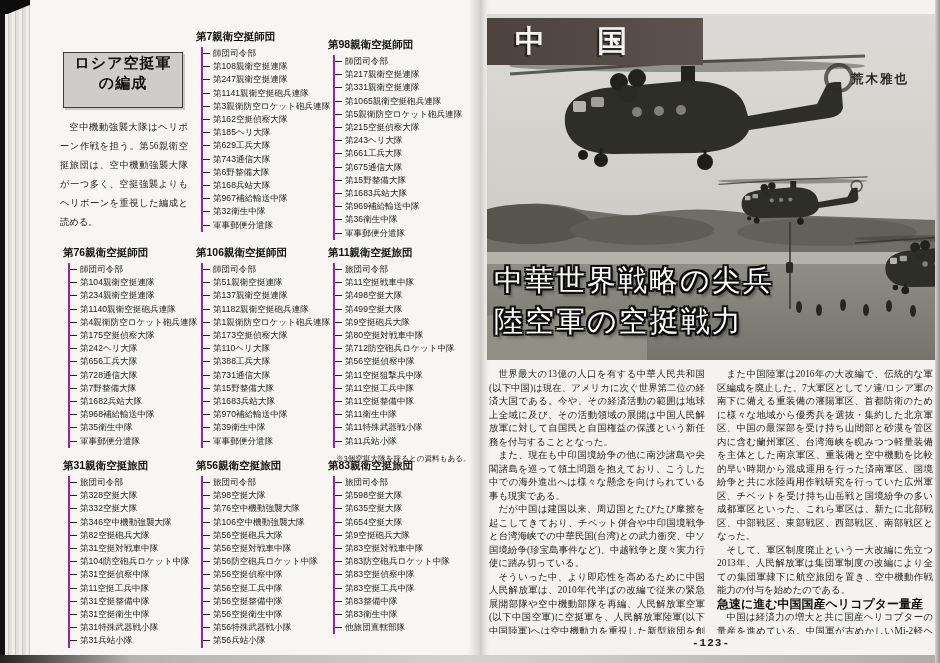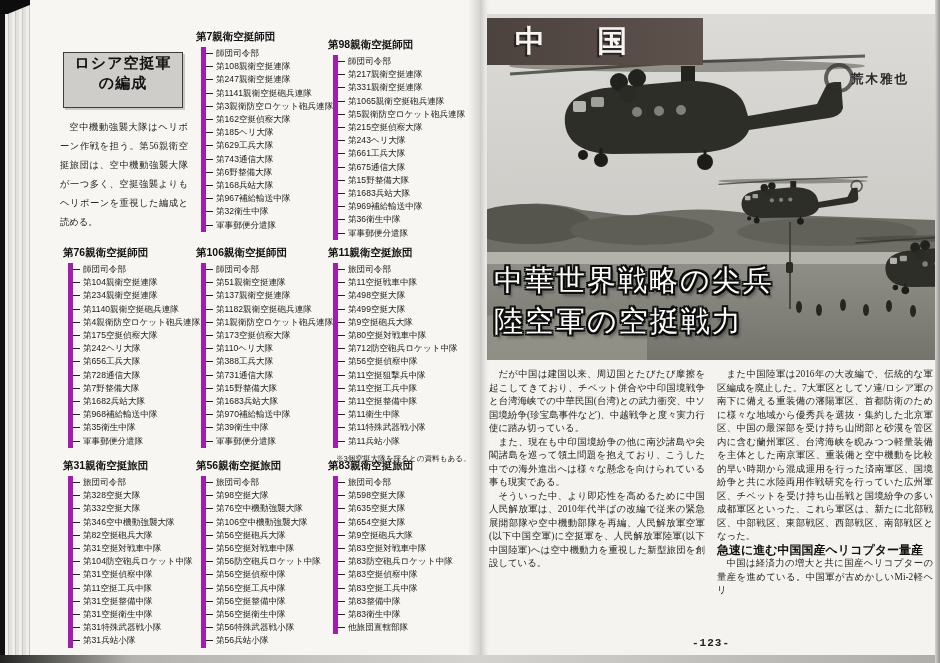--- a/index.html
+++ b/index.html
@@ -20,21 +20,21 @@
   
   #page-left{position:absolute;left:30px;top:0;width:450px;height:663px;background:#f7f6f2;}
   .title-box{position:absolute;left:33px;top:52px;width:118px;height:54px;background:#cecdc9;
      border:1px solid #3d3d3a;box-shadow:2px 2px 0 rgba(0,0,0,.18);
      display:flex;flex-direction:column;align-items:center;}
   .title-box div{font-size:15px;font-weight:bold;letter-spacing:1px;line-height:20px;color:#111;}
   .intro{position:absolute;left:30px;top:118px;width:128px;font-family:"Liberation Serif",serif;
      font-size:9.3px;line-height:19px;text-align:justify;text-indent:1em;color:#222;}
   .tree{position:absolute;width:132px;}
   .tree-h{font-size:10.5px;font-weight:bold;white-space:nowrap;color:#111;}
-  .tree-items{list-style:none;margin:3px 0 0 5px;padding:0;border-left:5px solid #a21caf;}
+  .tree-items{list-style:none;margin:3px 0 0 5px;padding:0;border-left:2px solid #a21caf;}
   .tree-item{font-size:8.6px;line-height:13.2px;white-space:nowrap;color:#1a1a18;}
   .tree-item::before{content:"";display:inline-block;width:7px;height:4px;
      border-bottom:1px solid #222;margin-right:3px;transform:translateY(-2px);}
   .footnote{margin:6px 0 0 8px;font-size:7.6px;color:#222;white-space:nowrap;}
   
   #page-right{position:absolute;left:487px;top:0;width:448px;height:663px;background:#f4f3ef;}
   .photo{position:absolute;left:0;top:14px;width:448px;height:346px;overflow:hidden;background:#cfcec9;}
   .photo svg{display:block;}
   .banner{position:absolute;left:0;top:4px;width:216px;height:47px;
      background:linear-gradient(90deg,#4c423e,#5d524c);
@@ -297,27 +297,29 @@
       </div>
       <div class="author">荒木雅也</div>
       <div class="headline">
         <div>中華世界戦略の尖兵</div>
         <div>陸空軍の空挺戦力</div>
       </div>
     </div>
 
     <div class="body-cols">
       <div class="bcol">
+          <p class="body-para">世界最大の13億の人口を有する中華人民共和国(以下中国)は現在、アメリカに次ぐ世界第二位の経済大国である。今や、その経済活動の範囲は地球上全域に及び、その活動領域の展開は中国人民解放軍に対して自国民と自国権益の保護という新任務を付与することとなった。</p>
+          <p class="body-para">また、現在も中印国境紛争の他に南沙諸島や尖閣諸島を巡って領土問題を抱えており、こうした中での海外進出へは様々な懸念を向けられている事も現実である。</p>
           <p class="body-para">だが中国は建国以来、周辺国とたびたび摩擦を起こしてきており、チベット併合や中印国境戦争と台湾海峡での中華民国(台湾)との武力衝突、中ソ国境紛争(珍宝島事件など)、中越戦争と度々実力行使に踏み切っている。</p>
-          <p class="body-para">また、現在も中印国境紛争の他に南沙諸島や尖閣諸島を巡って領土問題を抱えており、こうした中での海外進出へは様々な懸念を向けられている事も現実である。</p>
           <p class="body-para">そういった中、より即応性を高めるために中国人民解放軍は、2010年代半ばの改編で従来の緊急展開部隊や空中機動部隊を再編、人民解放軍空軍(以下中国空軍)に空挺軍を、人民解放軍陸軍(以下中国陸軍)へは空中機動力を重視した新型旅団を創設している。</p>
         </div>
       <div class="bcol">
         <div>
             <p class="body-para">また中国陸軍は2016年の大改編で、伝統的な軍区編成を廃止した。7大軍区としてソ連/ロシア軍の南下に備える重装備の瀋陽軍区、首都防衛のために様々な地域から優秀兵を選抜・集約した北京軍区、中国の最深部を受け持ち山間部と砂漠を管区内に含む蘭州軍区、台湾海峡を睨みつつ軽量装備を主体とした南京軍区、重装備と空中機動を比較的早い時期から混成運用を行った済南軍区、国境紛争と共に水陸両用作戦研究を行っていた広州軍区、チベットを受け持ち山岳戦と国境紛争の多い成都軍区といった、これら軍区は、新たに北部戦区、中部戦区、東部戦区、西部戦区、南部戦区となった。</p>
+            <p class="body-para">そして、軍区制度廃止という一大改編に先立つ2013年、人民解放軍は集団軍制度の改編により全ての集団軍隷下に航空旅団を置き、空中機動作戦能力の付与を始めたのである。</p>
           </div>
         <p class="subheading">急速に進む中国国産ヘリコプター量産</p>
         <div>
             <p class="body-para">中国は経済力の増大と共に国産ヘリコプターの量産を進めている。中国軍が古めかしいMi-2軽ヘリ</p>
           </div>
       </div>
     </div>
 
     <div class="page-num">-123-</div>
   </div>

